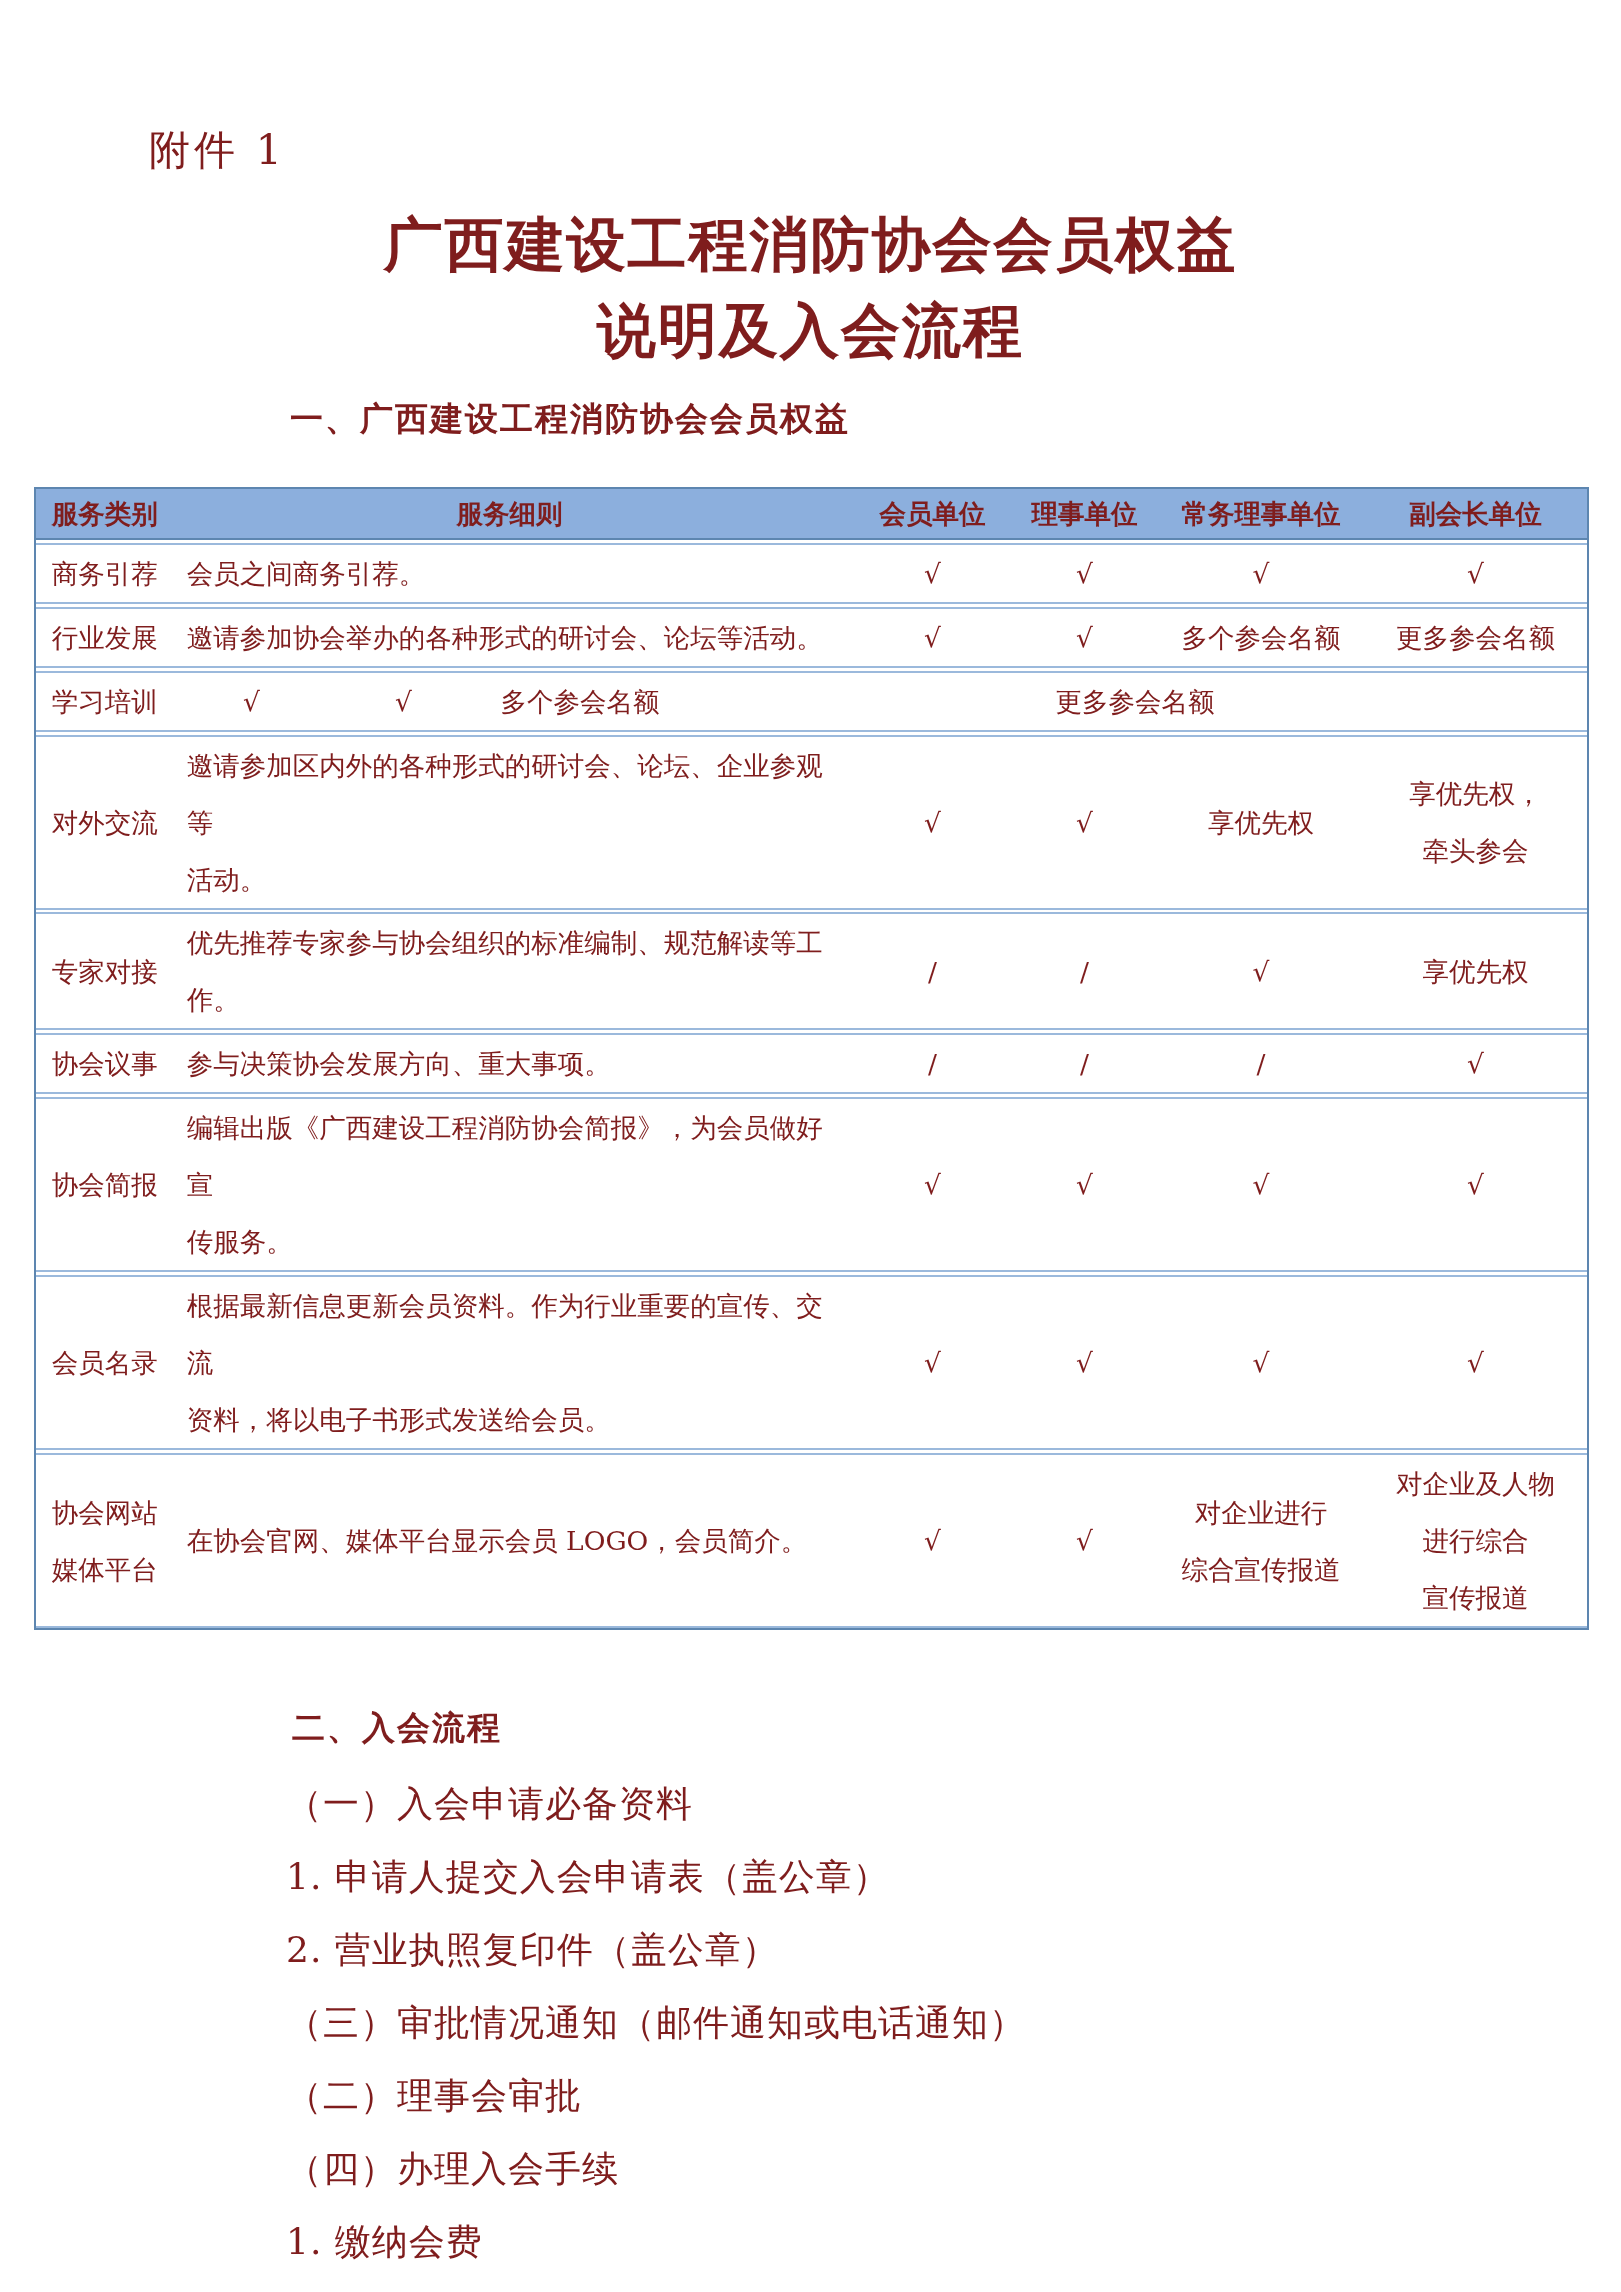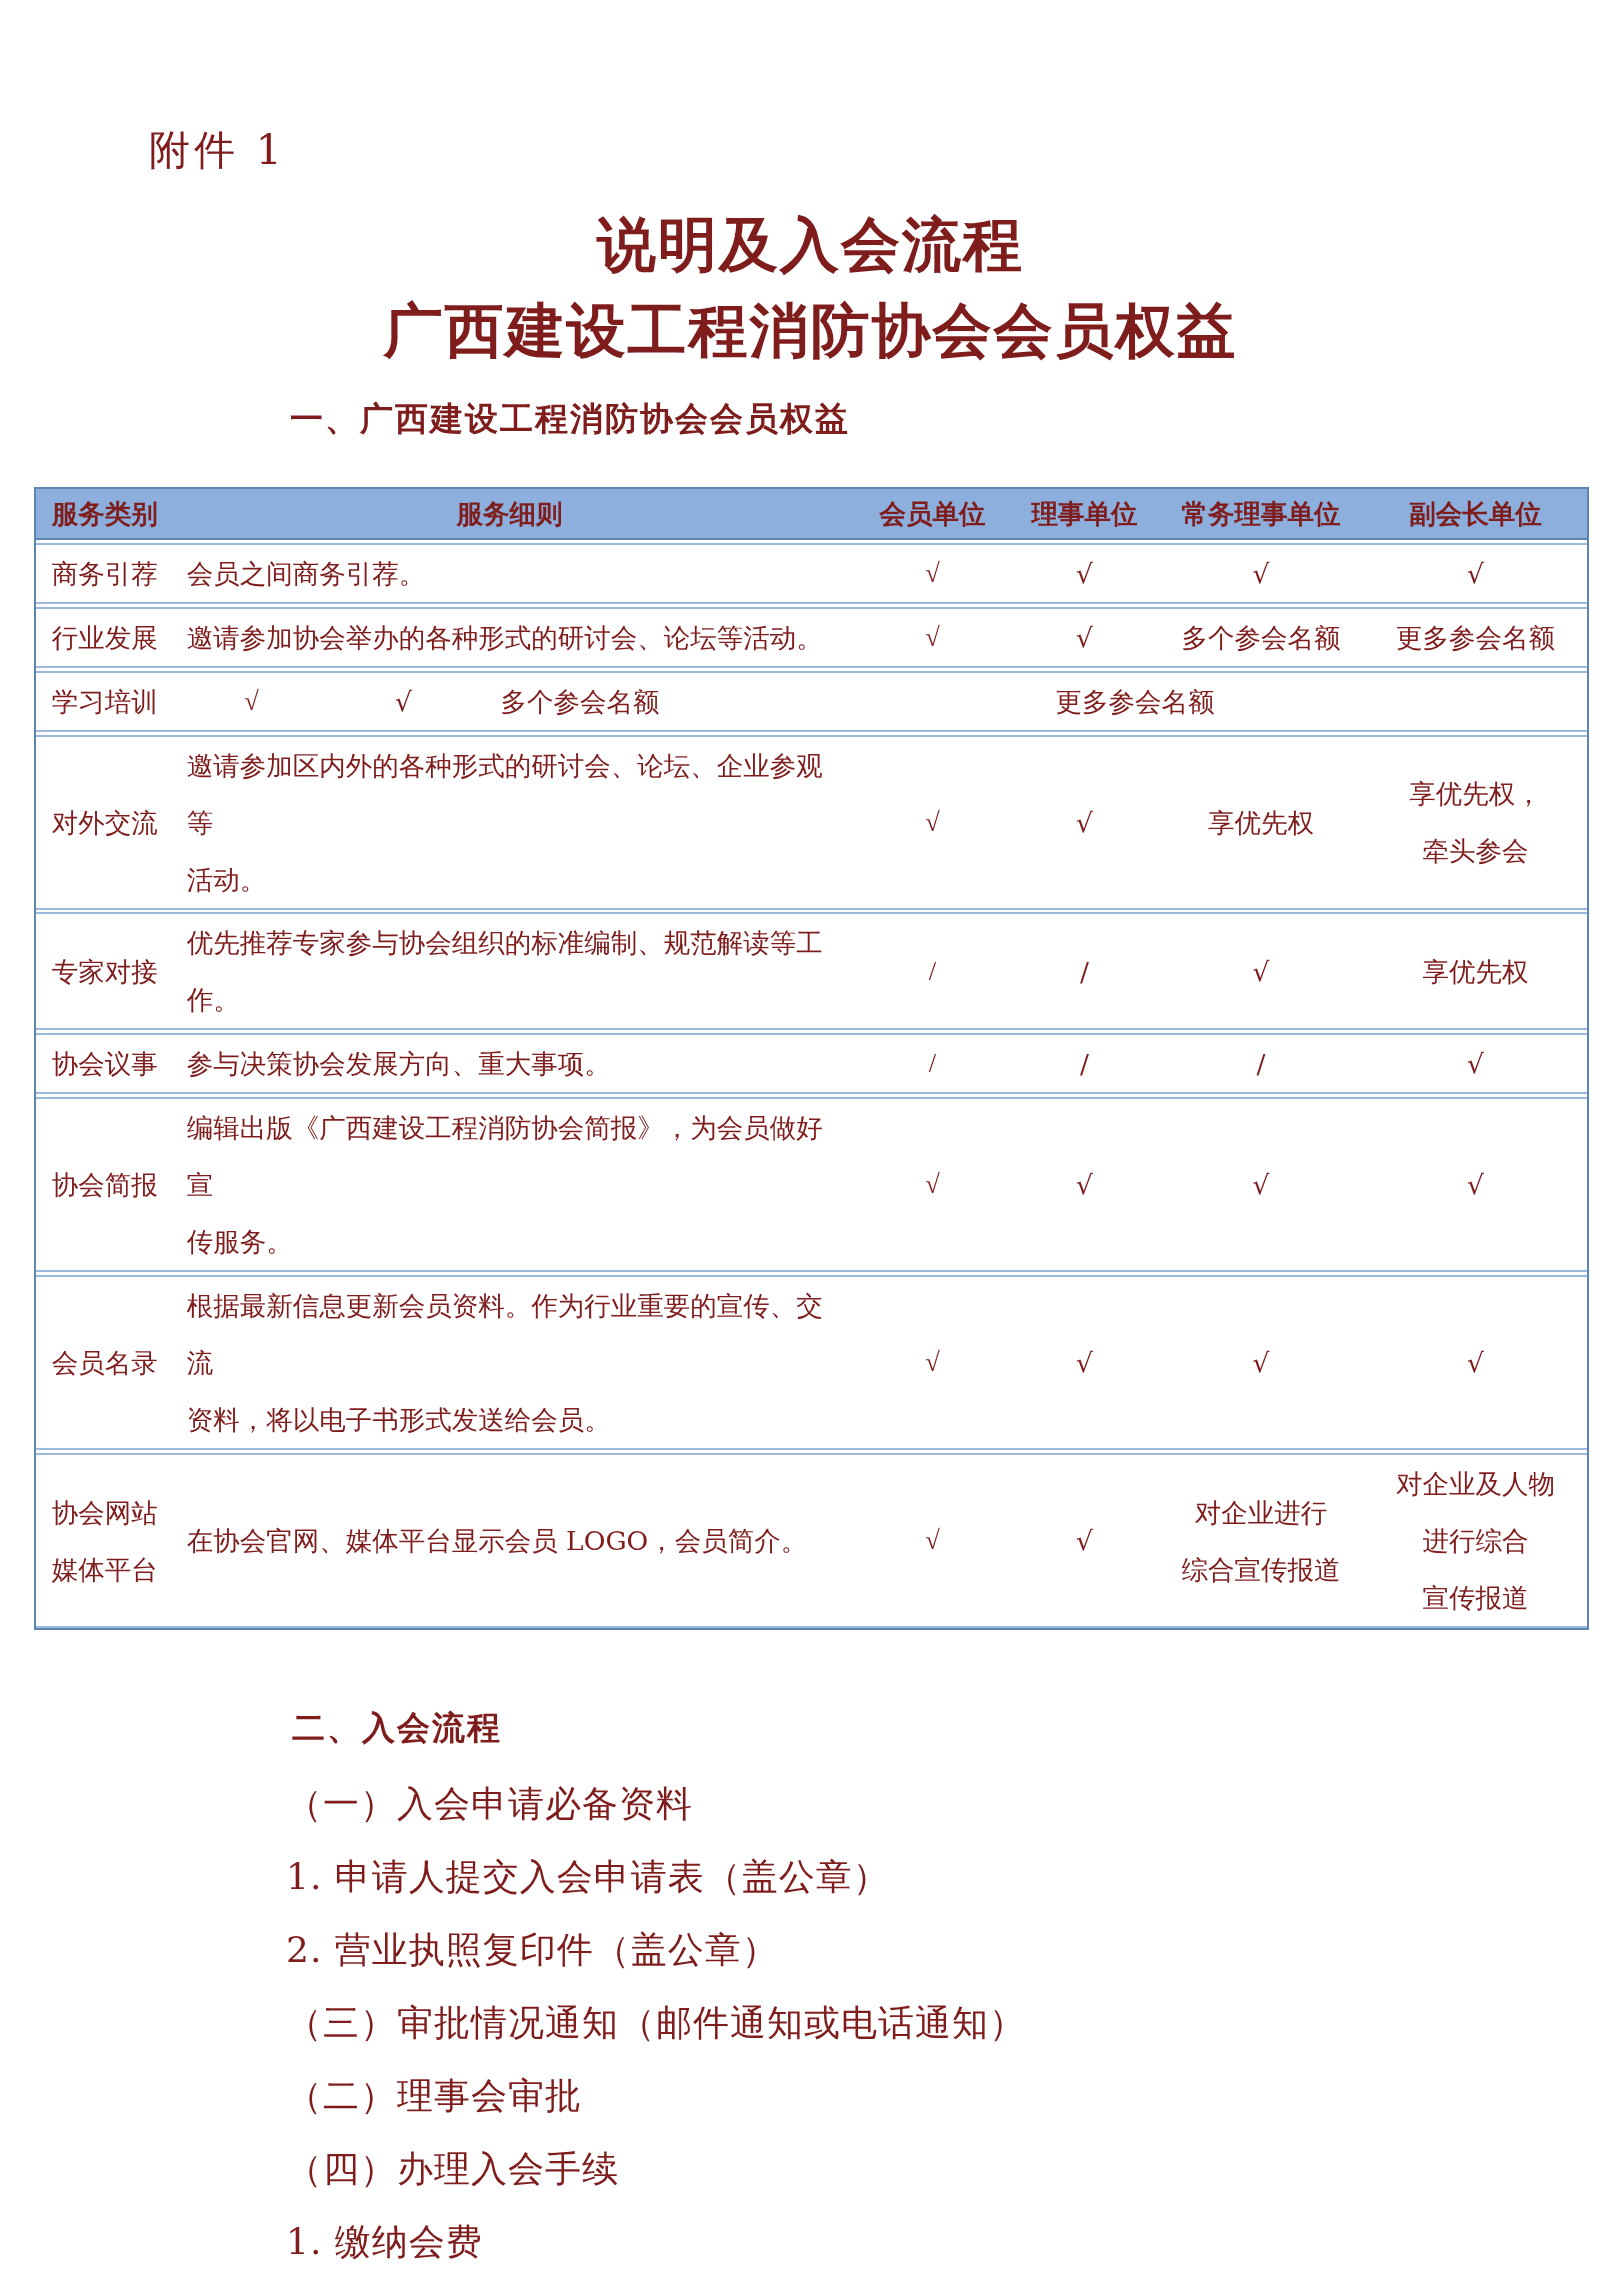--- a/index.html
+++ b/index.html
@@ -42,40 +42,40 @@
     border-top:2px solid #9bb9dc; border-bottom:2px solid #9bb9dc;
     background:#fff;
   }
   .trow > div {
     display:flex; align-items:center;
     line-height:57px; min-height:55px;
     white-space:pre-line;
   }
   .c1 { width:137px; padding-left:15.7px; }
   .c2 { width:681px; padding-left:13.7px; padding-right:7.8px; }
-  .c3 { width:157px; justify-content:center; text-align:left;font-family:Liberation Serif, serif; }
+  .c3 { width:157px; justify-content:center; text-align:left; }
   .c4 { width:147px; justify-content:center; text-align:center; }
   .c5 { width:206px; justify-content:center; text-align:center; }
   .c6 { flex:1; justify-content:center; text-align:center; }
   .thead .c2 { justify-content:center; padding-left:0; }
 
   
   .plist { margin:15.7px 0 0 286px; font-size:36px; }
   .plist .pitem { line-height:73px; letter-spacing:1px; }
 </style>
 </head>
 <body>
 
 <div class="page">
 
   <div class="attachment">附件 1</div>
 
   <div class="title">
+    <div>广西建设工程消防协会会员权益</div>
     <div>说明及入会流程</div>
-    <div>广西建设工程消防协会会员权益</div>
   </div>
 
   <div class="sec-heading heading1">一、广西建设工程消防协会会员权益</div>
 
   <div class="tbl">
     <div class="thead">
       <div class="c1">服务类别</div>
       <div class="c2">服务细则</div>
       <div class="c3">会员单位</div>
       <div class="c4">理事单位</div>

